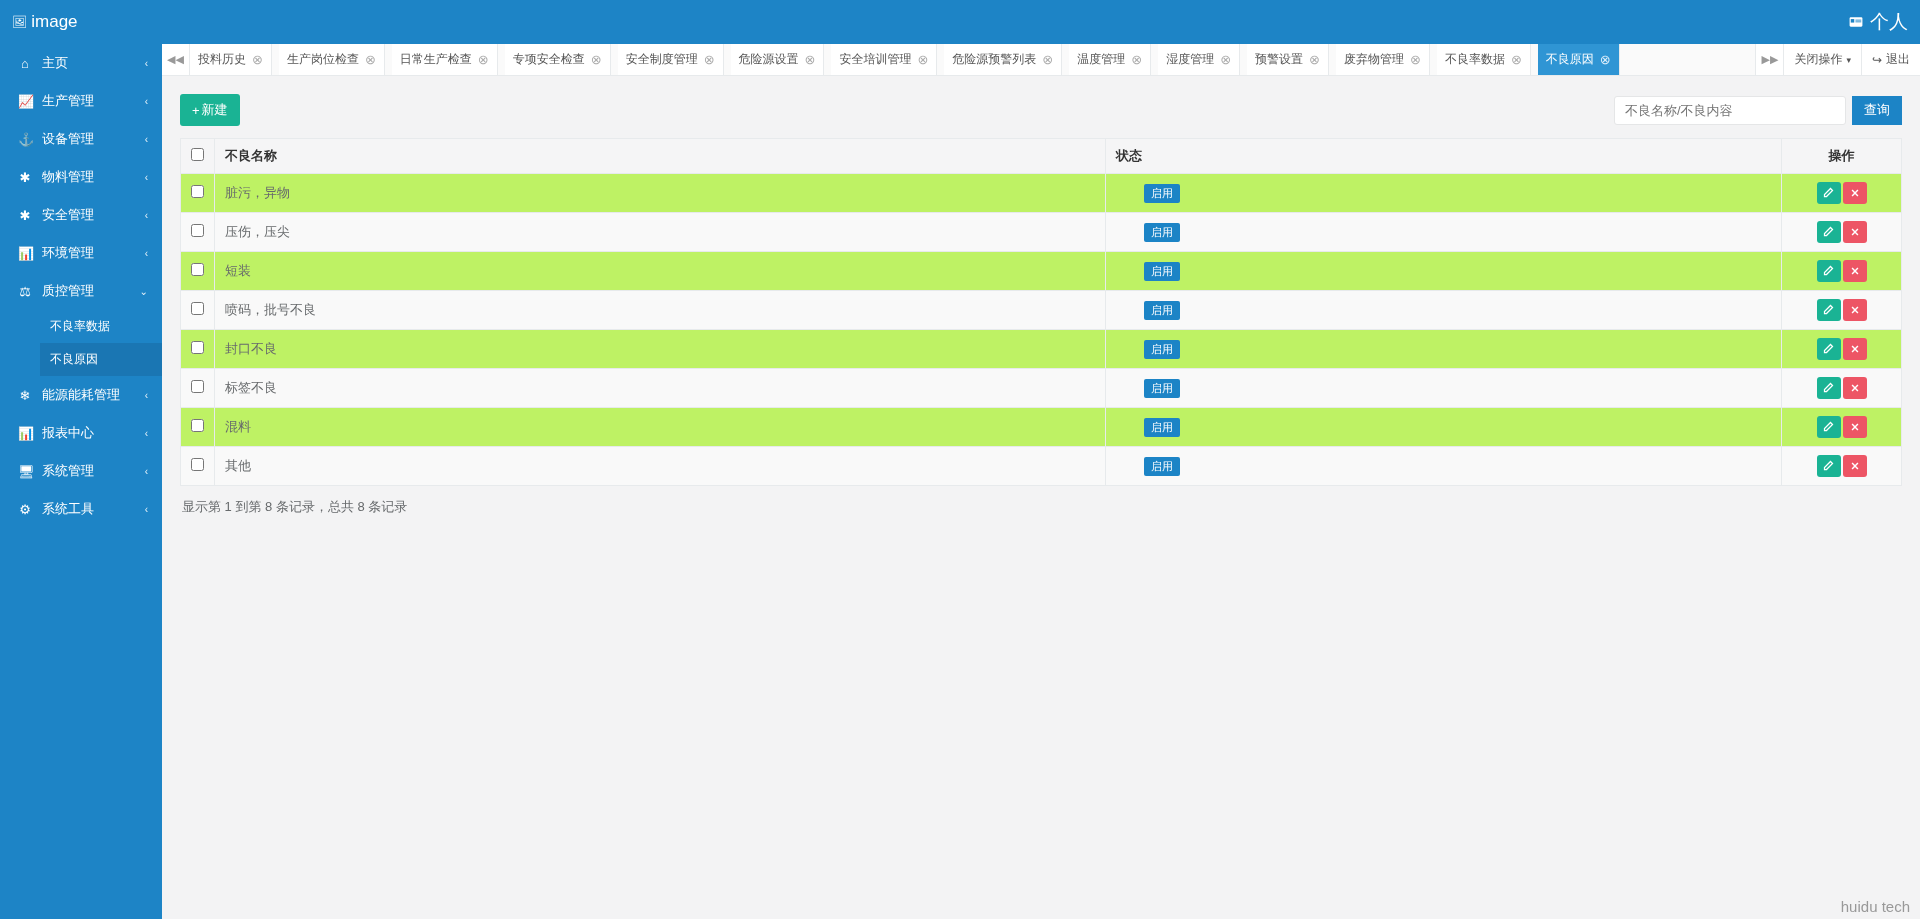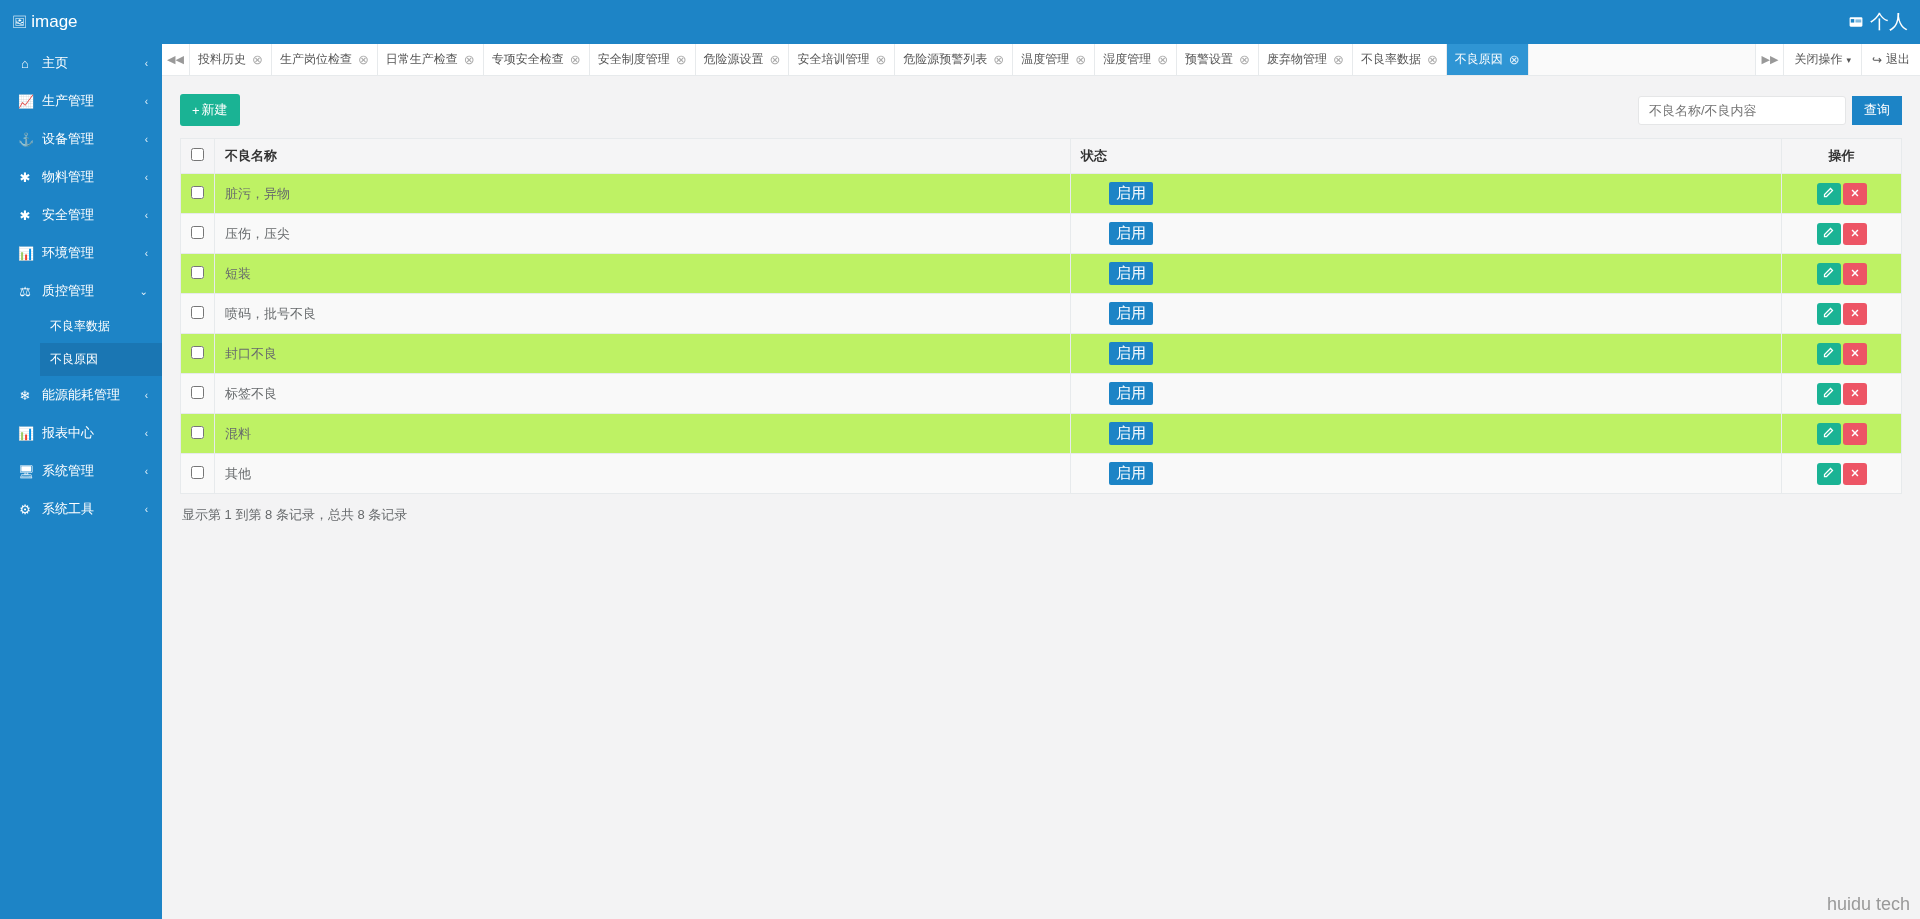--- a/index.html
+++ b/index.html
@@ -17,48 +17,48 @@
 .menu-item .ic { width: 14px; text-align: center; display: inline-block; }
 .menu-item .arrow { font-size: 10px; opacity: .9; }
 .menu-sub { padding-left: 40px; }
 .menu-sub .sub-item { padding: 8px 10px; font-size: 12px; cursor: pointer; }
 .menu-sub .sub-item.active, .menu-sub .sub-item:hover { background: #1a76b3; }
 
 .main { flex: 1; display: flex; flex-direction: column; background: #f3f3f4; min-width: 0; }
 .tabbar { height: 32px; background: #fafafa; border-bottom: 1px solid #e7eaec; display: flex; align-items: stretch; }
 .tab-scroll-btn { width: 28px; display: flex; align-items: center; justify-content: center; border-right: 1px solid #e7eaec; cursor: pointer; font-size: 11px; color: #999; background: #fff; }
 .tab-scroll-btn.right { border-left: 1px solid #e7eaec; border-right: none; }
-.tabs { display: flex; flex: 1; overflow: hidden; }
+.tabs { display: flex; flex: 1; overflow: hidden; gap: 7px; }
 .tab { display: flex; align-items: center; gap: 4px; padding: 0 8px; border-right: 1px solid #e7eaec; font-size: 12px; color: #555; cursor: pointer; white-space: nowrap; background: #fff; }
 .tab .closex { color: #aaa; font-size: 13px; margin-left: 2px; }
 .tab.active { background: #2f95d4; color: #fff; }
 .tab.active .closex { color: #dfeffb; }
 .tab-act { padding: 0 10px; display: flex; align-items: center; gap: 4px; border-left: 1px solid #e7eaec; font-size: 12px; color: #555; cursor: pointer; background: #fff; }
 .tab-act .caret { font-size: 9px; }
 .tab-exit { color: #555; }
 
 .content { padding: 18px 18px 10px; flex: 1; overflow: auto; position: relative; }
 .toolbar { display: flex; justify-content: space-between; align-items: center; margin-bottom: 12px; }
 .btn-new { background: #1ab394; color: #fff; border: none; padding: 7px 12px; border-radius: 3px; font-size: 13px; cursor: pointer; display: inline-flex; align-items: center; gap: 2px; }
 .search-wrap { display: flex; gap: 6px; }
-.search-input { width: 208px; padding: 6px 10px; border: 1px solid #e5e6e7; border-radius: 3px; font-size: 13px; background: #fff; }
+.search-input { width: 232px; padding: 6px 10px; border: 1px solid #e5e6e7; border-radius: 3px; font-size: 13px; background: #fff; }
 .btn-search { background: #1c84c6; color: #fff; border: none; padding: 3px 12px; border-radius: 0; font-size: 13px; cursor: pointer; text-align: right; }
 
 .table { width: 100%; border-collapse: collapse; background: #bef264; border: 1px solid #e7eaec; }
 .table th, .table td { padding: 8px 10px; border: 1px solid #e7eaec; font-size: 13px; }
 .table th { background: #f5f5f6; font-weight: 700; color: #333; text-align: left; }
 .table th:first-child, .table td:first-child { width: 32px; text-align: center; }
 .table th.op, .table td.op { text-align: center; width: 120px; }
 .table tr:nth-child(even) td { background: #f9f9f9; }
-.badge { display: inline-block; background: #1c84c6; color: #fff; font-size: 15px; padding: 2px 7px; border-radius: 2px; margin-left: 28px; }
+.badge { display: inline-block; background: #1c84c6; color: #fff; font-size: 11px; padding: 2px 7px; border-radius: 2px; margin-left: 28px; }
 .op-btn { display: inline-flex; align-items: center; justify-content: center; width: 24px; height: 22px; border-radius: 3px; color: #fff; cursor: pointer; margin: 0 1px; }
 .op-edit { background: #1ab394; }
 .op-del { background: #ed5565; }
 .pageinfo { padding: 12px 2px; font-size: 13px; color: #676a6c; }
-.footer-brand { position: absolute; right: 10px; bottom: 4px; font-size: 18px; color: #999; margin-left: 35px; }
+.footer-brand { position: absolute; right: 10px; bottom: 4px; font-size: 15px; color: #999; margin-left: 35px; }
 </style>
 </head>
 <body>
 
 <div class="topbar">
   <span class="logo">image</span>
   <div class="user-area">
     <svg viewBox="0 0 24 24">
         <rect x="1" y="4" width="22" height="16" rx="2"></rect>
         <rect x="3" y="7" width="6" height="6" fill="#1d84c6"></rect>

